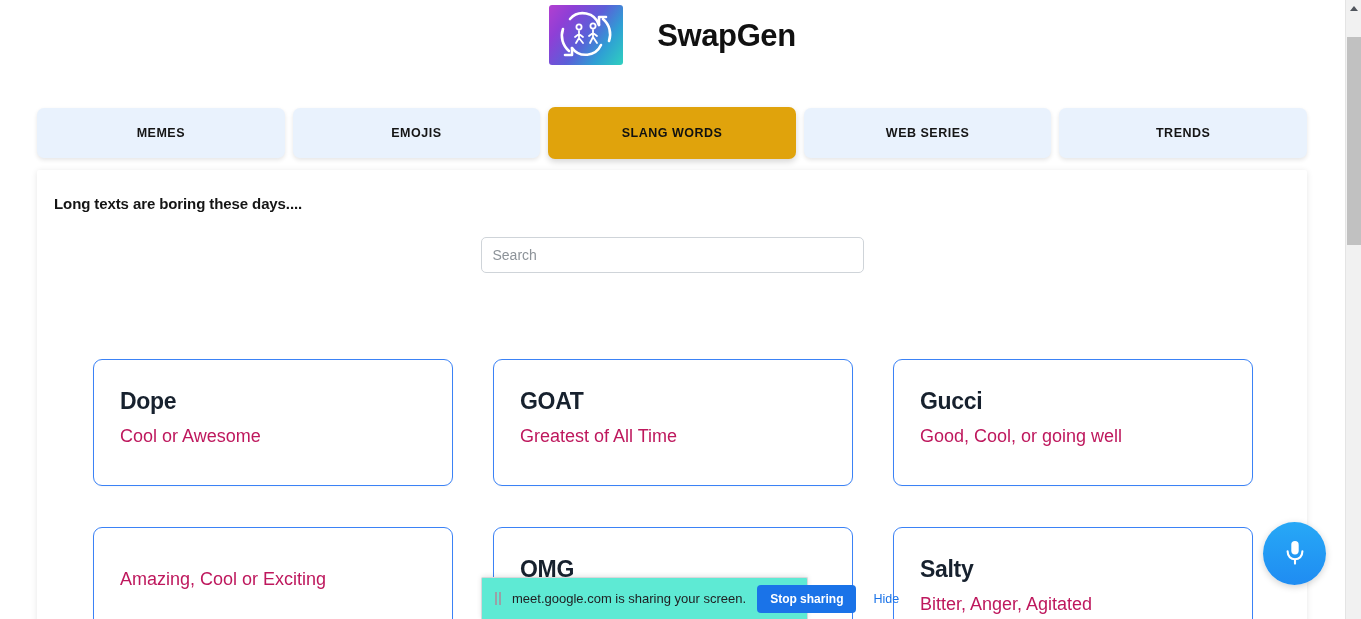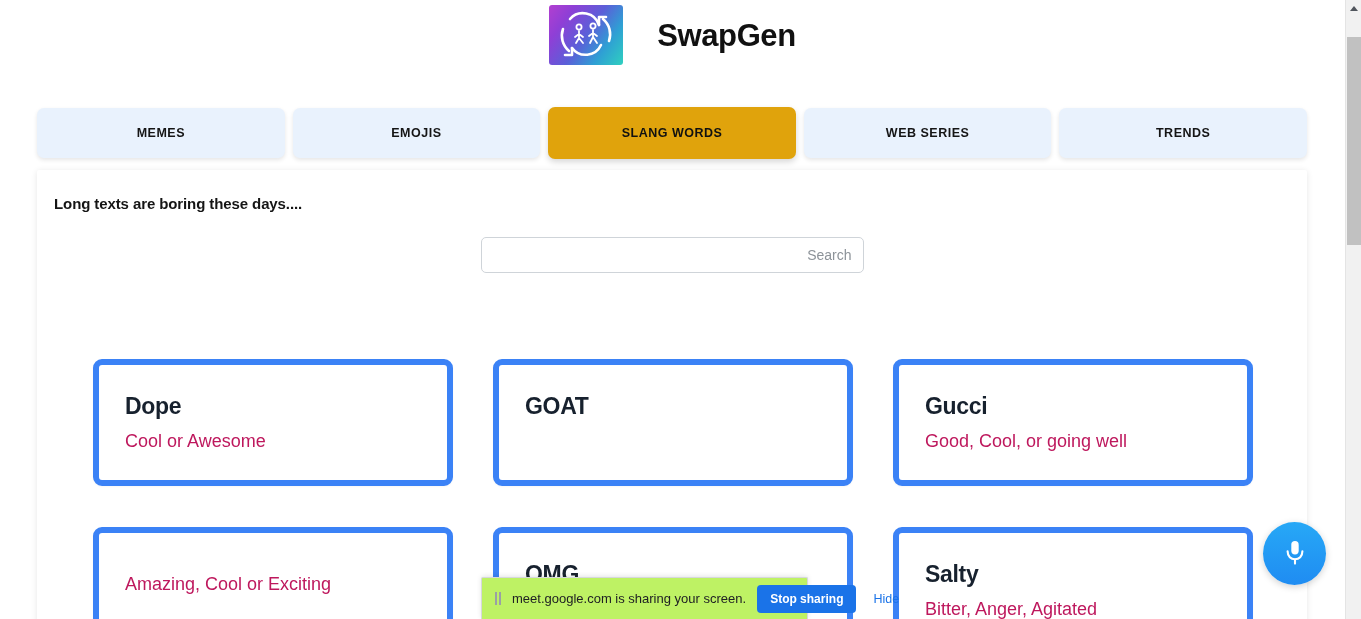--- a/index.html
+++ b/index.html
@@ -118,38 +118,37 @@
     width: 383px;
     height: 36px;
     border: 1px solid #cfd4d9;
     border-radius: 5px;
     background: #ffffff;
     padding: 0 11px;
     font-family: "Liberation Sans", sans-serif;
     font-size: 14px;
     color: #333333;
     outline: none;
-    text-align: right;
   }
   .search-input::placeholder { color: #8d9399; }
 
   
   .cards {
     position: absolute;
     left: 56px; top: 189px;
     width: 1162px;
     display: flex;
     flex-wrap: wrap;
     gap: 41px 40px;
   }
   .card {
     width: 360px;
     height: 127px;
     background: #ffffff;
-    border: 6px solid #3b82f6;
+    border: 1px solid #3b82f6;
     border-radius: 9px;
     padding: 29px 26px 0 26px;
     box-shadow: 0 1px 2px rgba(0,0,0,0.035);
     cursor: pointer;
   }
   .card-title {
     font-size: 23px;
     font-weight: bold;
     color: #17212e;
     line-height: 1.1;
@@ -176,21 +175,21 @@
     cursor: pointer;
     z-index: 30;
   }
 
   
   .share-bar {
     position: absolute;
     left: 481px; top: 577px;
     width: 327px;
     height: 42px;
-    background: #bef264;
+    background: #5eead4;
     border: 1px solid #d6d8db;
     border-bottom: none;
     border-radius: 2px 2px 0 0;
     display: flex;
     align-items: center;
     padding: 0 10px 0 13px;
     gap: 11px;
     box-shadow: 0 -1px 5px rgba(0,0,0,0.10);
     z-index: 40;
   }
@@ -314,20 +313,21 @@
 
       <div class="cards">
 
         <div class="card">
           <div class="card-title">Dope</div>
           <div class="card-subtitle">Cool or Awesome</div>
         </div>
 
         <div class="card">
           <div class="card-title">GOAT</div>
+          <div class="card-subtitle">Greatest of All Time</div>
         </div>
 
         <div class="card">
           <div class="card-title">Gucci</div>
           <div class="card-subtitle">Good, Cool, or going well</div>
         </div>
 
         <div class="card">
           <div class="card-subtitle">Amazing, Cool or Exciting</div>
         </div>

